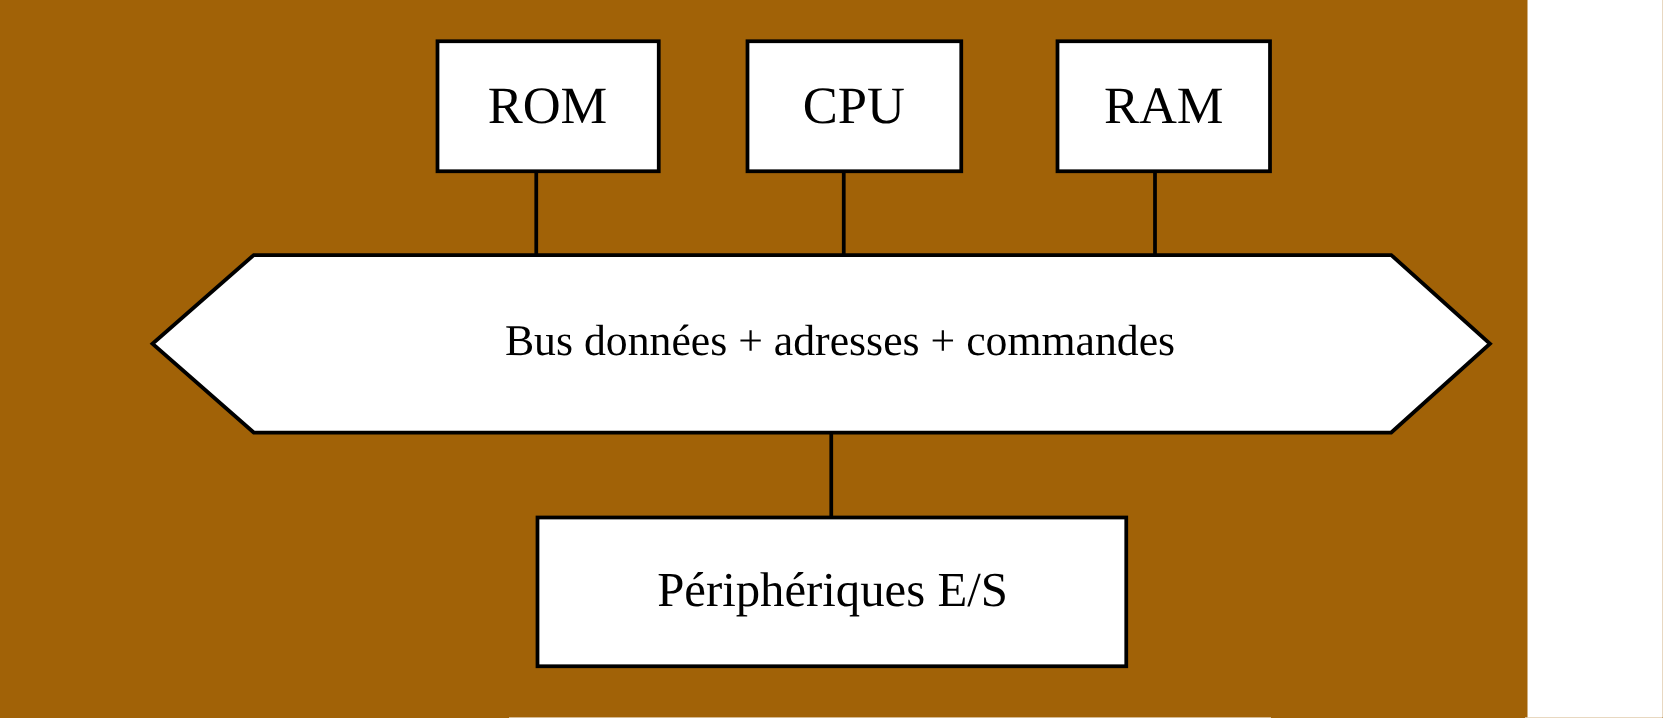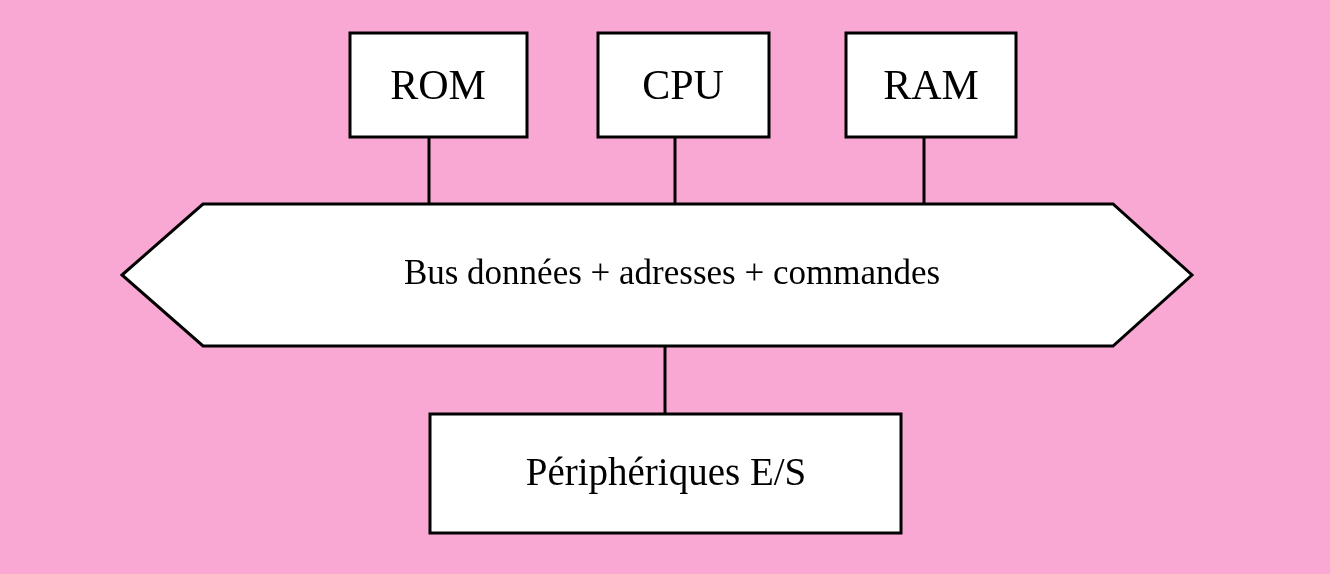--- a/index.html
+++ b/index.html
@@ -6,23 +6,23 @@
   html, body {
     margin: 0;
     padding: 0;
     background: #ffffff;
   }
   body {
     font-family: "Liberation Serif", "DejaVu Serif", serif;
   }
   #diagram-canvas {
     position: relative;
-    width: 1330px;
+    width: 1222px;
     height: 574px;
-    background: #f9a8d4;
+    background: #a16207;
     overflow: hidden;
   }
   #diagram-canvas svg {
     position: absolute;
     top: 0;
     left: 0;
     width: 1330px;
     height: 574px;
     display: block;
   }

